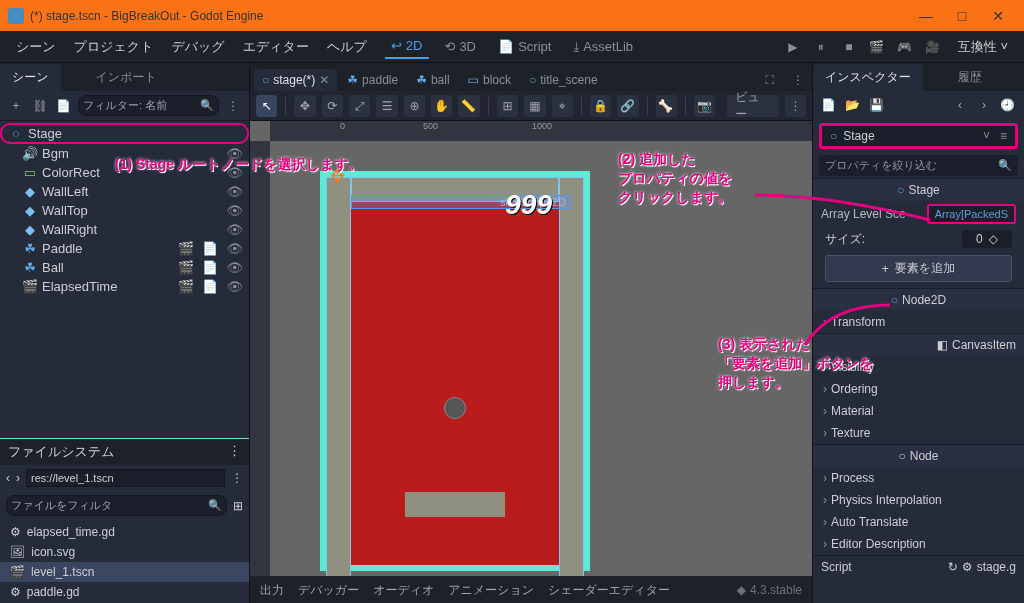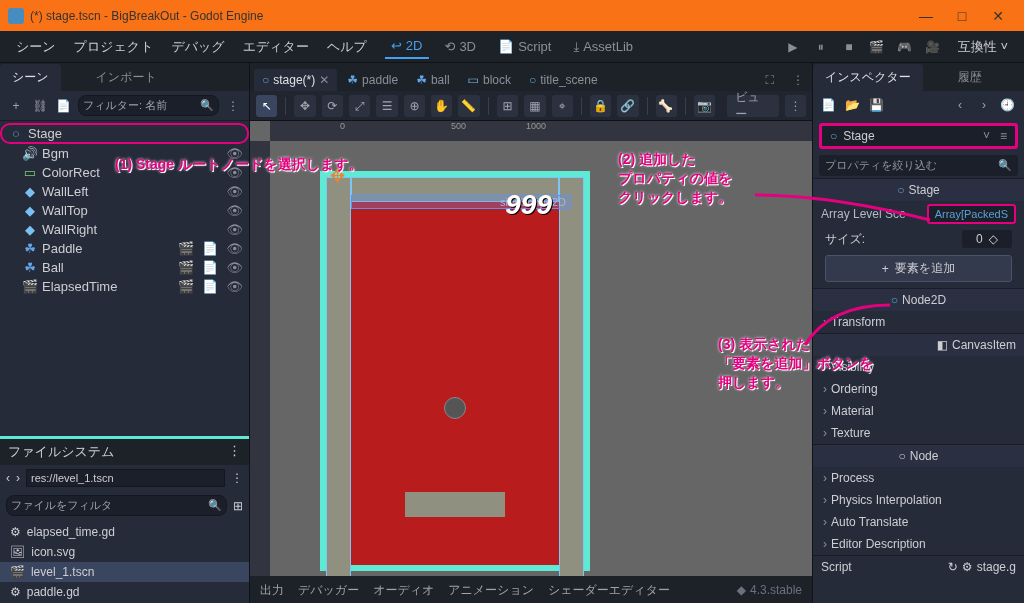--- a/index.html
+++ b/index.html
@@ -23,21 +23,21 @@
   .tab.active { background:#262b3a; color:#e0e0e4; }
   .toolbar-row { display:flex; align-items:center; gap:4px; padding:4px 6px; border-bottom:1px solid #1a1d27;}
   .toolbar-row .tbtn { width:20px; height:20px; display:flex; align-items:center; justify-content:center; color:#a0a3ad; }
   .filter-input { flex:1; background:#1b1f2a; border:1px solid #14171f; border-radius:8px; padding:2px 4px; color:#a0a3ad; font-size:11px; display:flex; align-items:center; justify-content:space-between;}
   .tree { padding:2px 0; }
   .tree-item { display:flex; align-items:center; padding:2px 6px; gap:4px; color:#cdced2; font-size:13px; }
   .tree-item .ticon { width:16px; text-align:center; }
   .tree-item .vis { margin-left:auto; color:#8b8e97; }
   .tree-item.root { border:2px solid #e4007f; border-radius:10px; padding:1px 6px;}
   .indent1 { padding-left:22px; }
-  .fs-panel { border-top:3px solid #5eead4; }
+  .fs-panel { border-top:1px solid #5eead4; }
   .fs-header { padding:4px 8px; background:#1d2128; color:#cdced2; font-size:13px; display:flex; justify-content:space-between;}
   .fs-path { display:flex; align-items:center; gap:6px; padding:4px 6px;}
   .fs-path input { flex:1; background:#1b1f2a; border:1px solid #14171f; color:#cdced2; padding:2px 4px; font-size:11px;}
   .fs-list { padding:2px 0;}
   .fs-item { display:flex; align-items:center; gap:6px; padding:3px 10px; color:#cdced2; font-size:12px;}
   .fs-item.selected { background:#3a4560;}
   .center { flex:1; display:flex; flex-direction:column; background:#21252f; position:relative;}
   .scenetabs { height:28px; background:#1d2128; display:flex; align-items:flex-end; padding-left:4px; gap:2px;}
   .scenetab { display:flex; align-items:center; gap:4px; padding:4px 8px; color:#8b8e97; font-size:12px; background:#1d2128; border-top-left-radius:3px; border-top-right-radius:3px;}
   .scenetab.active { background:#262b3a; color:#e0e0e4;}
@@ -283,22 +283,22 @@
       <div style="flex:1"></div>
       <div class="vtbtn" style="width:auto;padding:0 8px">
           <span>ビュー</span>
         </div>
       <div class="vtbtn">⋮</div>
     </div>
     <div class="viewport">
       <div class="canvas-bg"></div>
       <div class="ruler-top">
           <span style="margin-left:70px">0</span>
-          <span style="margin-left:106px">500</span>
-          <span style="margin-left:60px">1000</span>
+          <span style="margin-left:78px">500</span>
+          <span style="margin-left:94px">1000</span>
         </div>
       <div class="ruler-left"></div>
       <div class="game-area">
         <div class="wall left"></div>
         <div class="wall right"></div>
         <div class="wall top"></div>
         <div class="collshape">sionShape2D</div>
         <div class="score-text">999</div>
         <div class="ball-sprite"></div>
         <div class="paddle-block"></div>

